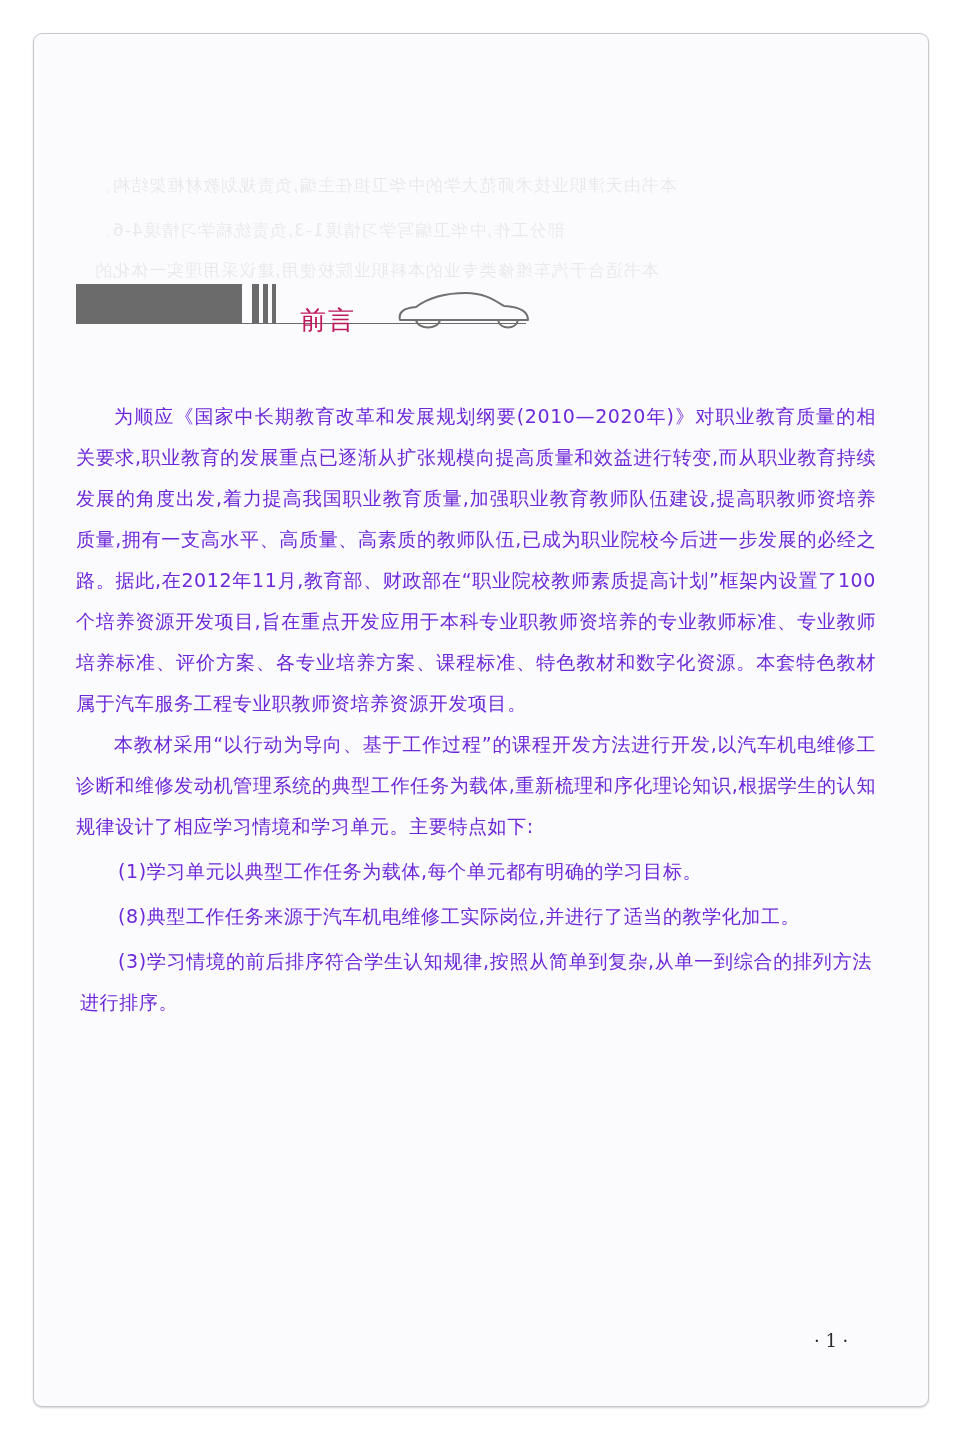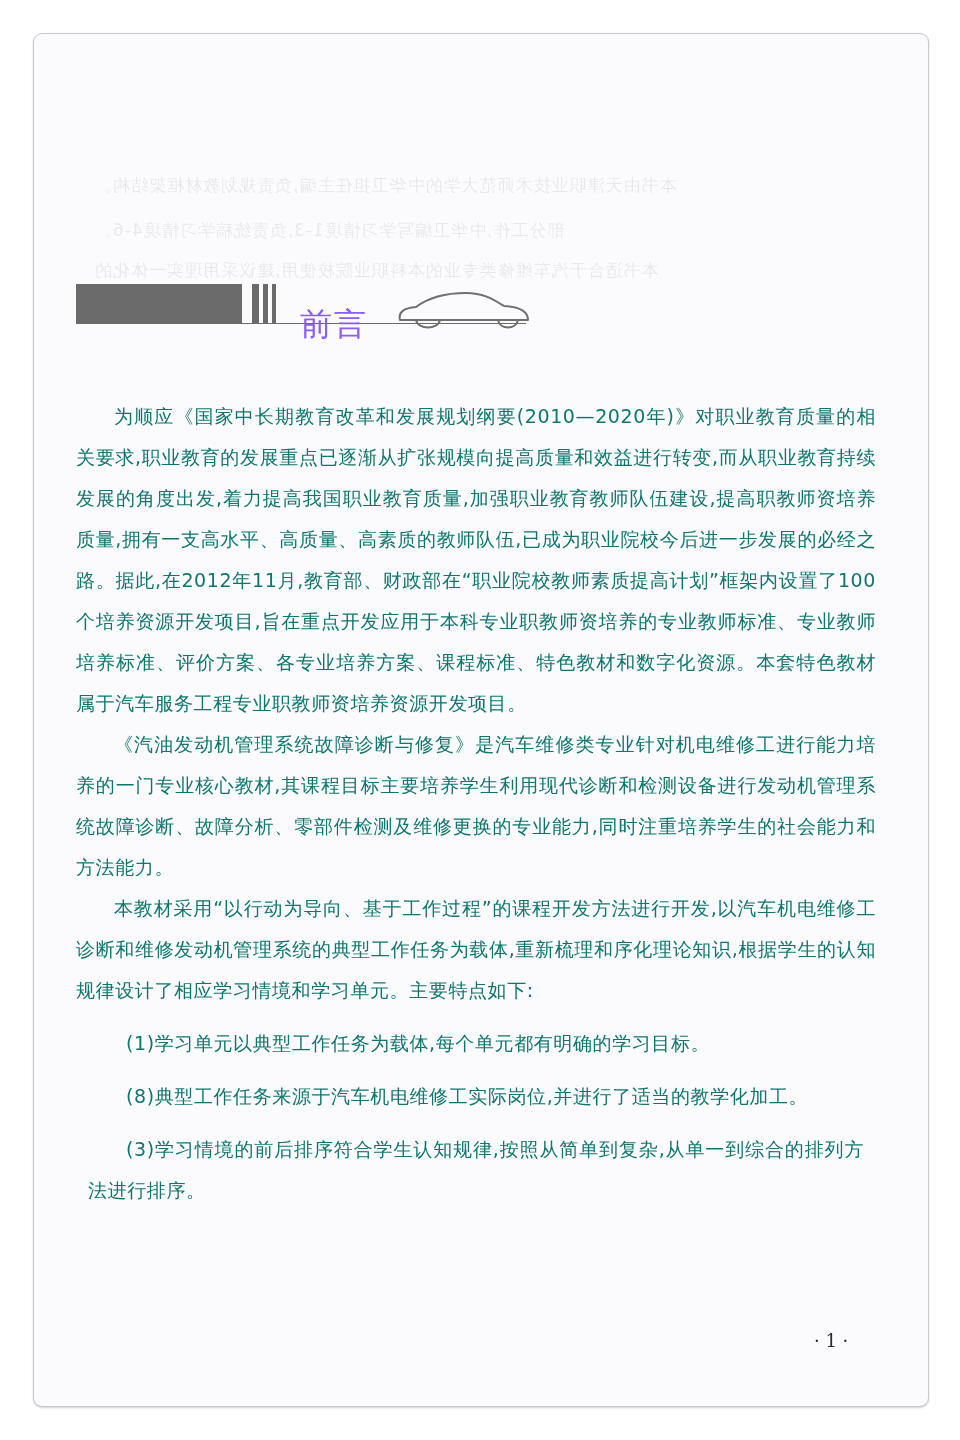--- a/index.html
+++ b/index.html
@@ -62,50 +62,50 @@
       left: 166px;
       top: 39px;
       width: 284px;
       height: 1px;
       background: #6b6b6b;
     }
     .heading .title {
       position: absolute;
       left: 224px;
       top: 0px;
-      font-size: 32px;
+      font-size: 26px;
       line-height: 38px;
-      color: #8b5cf6;
+      color: #be185d;
       letter-spacing: 2px;
       font-weight: normal;
     }
     .heading .car {
       position: absolute;
       left: 318px;
       top: 6px;
       width: 140px;
       height: 40px;
     }
     .body-text {
       position: absolute;
       left: 42px;
       top: 362px;
       width: 800px;
-      color: #0f766e;
+      color: #6d28d9;
       font-size: 19px;
       line-height: 41px;
       letter-spacing: 0.6px;
     }
     .body-text p {
       margin: 0;
       text-indent: 2em;
       text-align: justify;
     }
     .body-text p.item {
-      margin: 12px;
+      margin: 4px;
     }
     .folio {
       position: absolute;
       left: 780px;
       top: 1296px;
       font-family: "DejaVu Serif", serif;
       font-size: 18px;
       color: #2b2b2b;
     }
   </style>
@@ -127,21 +127,20 @@
     <h1 class="title">前言</h1>
     <svg class="car" viewBox="0 0 140 40">
       <path d="M6 30 C4 22 10 18 22 17 C34 8 52 3 72 3 C90 3 100 10 110 16 C126 17 134 22 134 30 Z" fill="#fbfafd" stroke="#707070" stroke-width="2" stroke-linejoin="round"></path>
       <path d="M22 30 C24 40 44 40 46 30" fill="none" stroke="#707070" stroke-width="2"></path>
       <path d="M104 30 C106 40 122 40 124 30" fill="none" stroke="#707070" stroke-width="2"></path>
     </svg>
   </div>
 
   <div class="body-text">
     <p>为顺应《国家中长期教育改革和发展规划纲要(2010—2020年)》对职业教育质量的相关要求,职业教育的发展重点已逐渐从扩张规模向提高质量和效益进行转变,而从职业教育持续发展的角度出发,着力提高我国职业教育质量,加强职业教育教师队伍建设,提高职教师资培养质量,拥有一支高水平、高质量、高素质的教师队伍,已成为职业院校今后进一步发展的必经之路。据此,在2012年11月,教育部、财政部在“职业院校教师素质提高计划”框架内设置了100个培养资源开发项目,旨在重点开发应用于本科专业职教师资培养的专业教师标准、专业教师培养标准、评价方案、各专业培养方案、课程标准、特色教材和数字化资源。本套特色教材属于汽车服务工程专业职教师资培养资源开发项目。</p>
-    <p>《汽油发动机管理系统故障诊断与修复》是汽车维修类专业针对机电维修工进行能力培养的一门专业核心教材,其课程目标主要培养学生利用现代诊断和检测设备进行发动机管理系统故障诊断、故障分析、零部件检测及维修更换的专业能力,同时注重培养学生的社会能力和方法能力。</p>
     <p>本教材采用“以行动为导向、基于工作过程”的课程开发方法进行开发,以汽车机电维修工诊断和维修发动机管理系统的典型工作任务为载体,重新梳理和序化理论知识,根据学生的认知规律设计了相应学习情境和学习单元。主要特点如下:</p>
     <p class="item">(1)学习单元以典型工作任务为载体,每个单元都有明确的学习目标。</p>
     <p class="item">(8)典型工作任务来源于汽车机电维修工实际岗位,并进行了适当的教学化加工。</p>
     <p class="item">(3)学习情境的前后排序符合学生认知规律,按照从简单到复杂,从单一到综合的排列方法进行排序。</p>
   </div>
 
   <div class="folio">· 1 ·</div>
 </div>
 
 </body></html>

